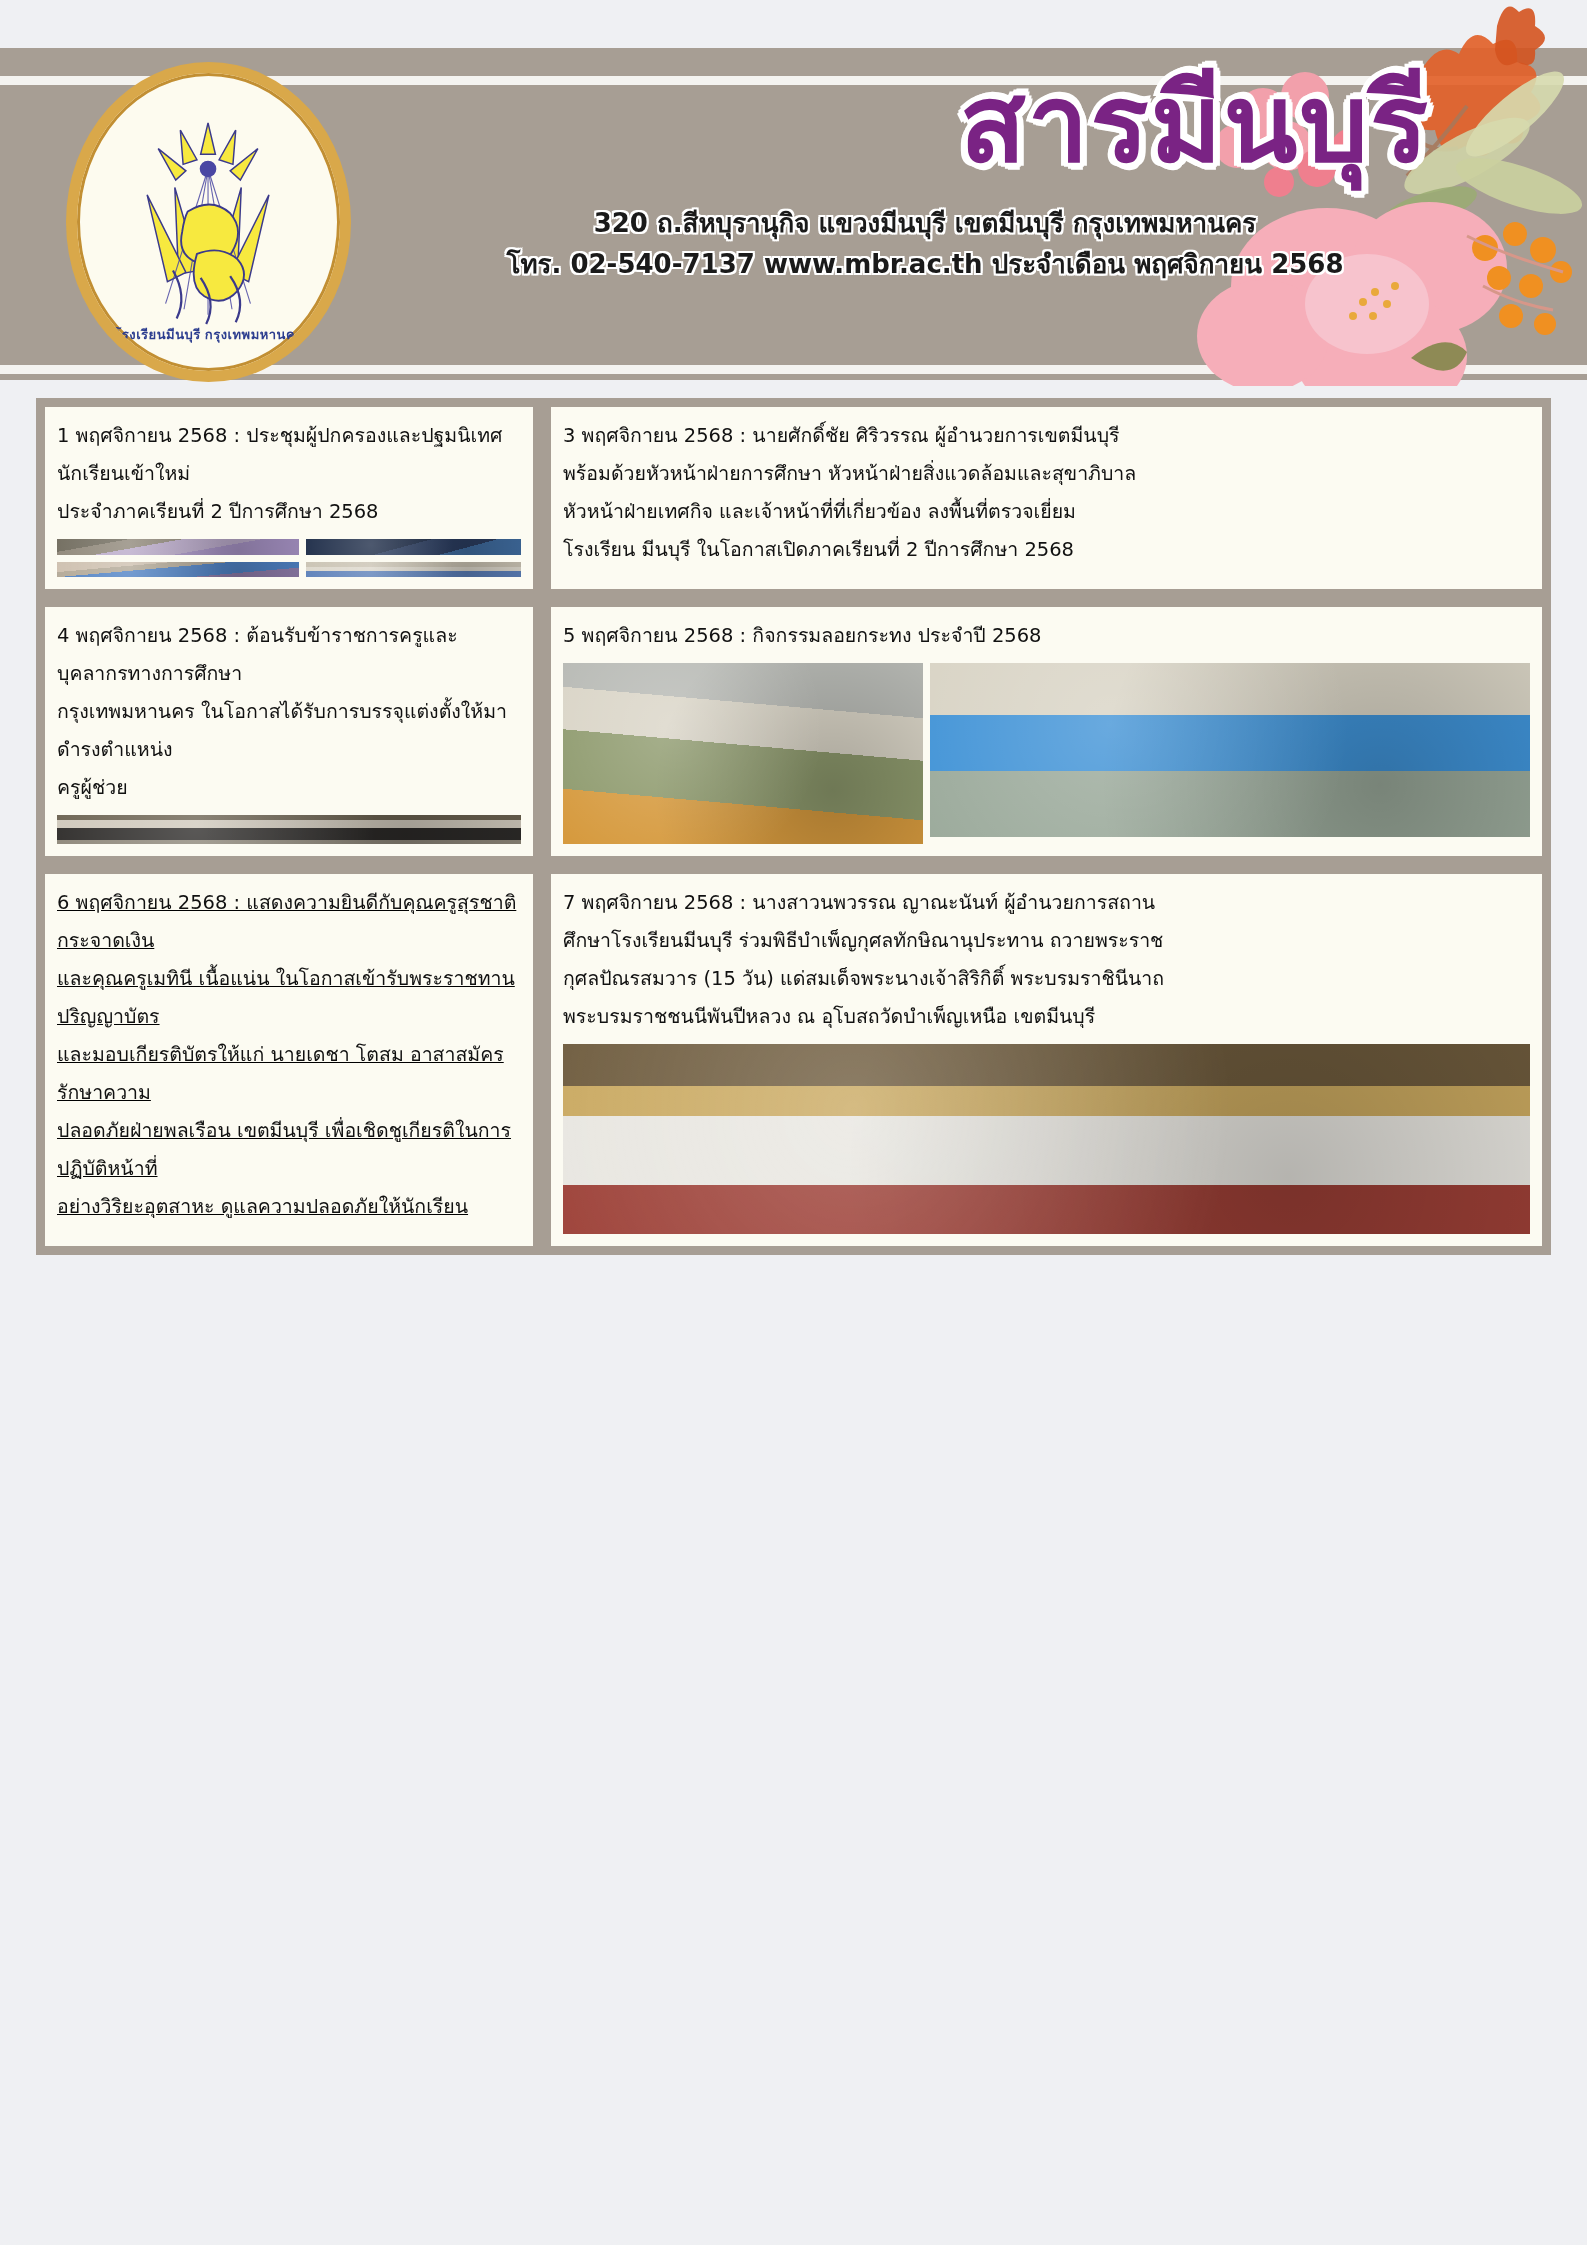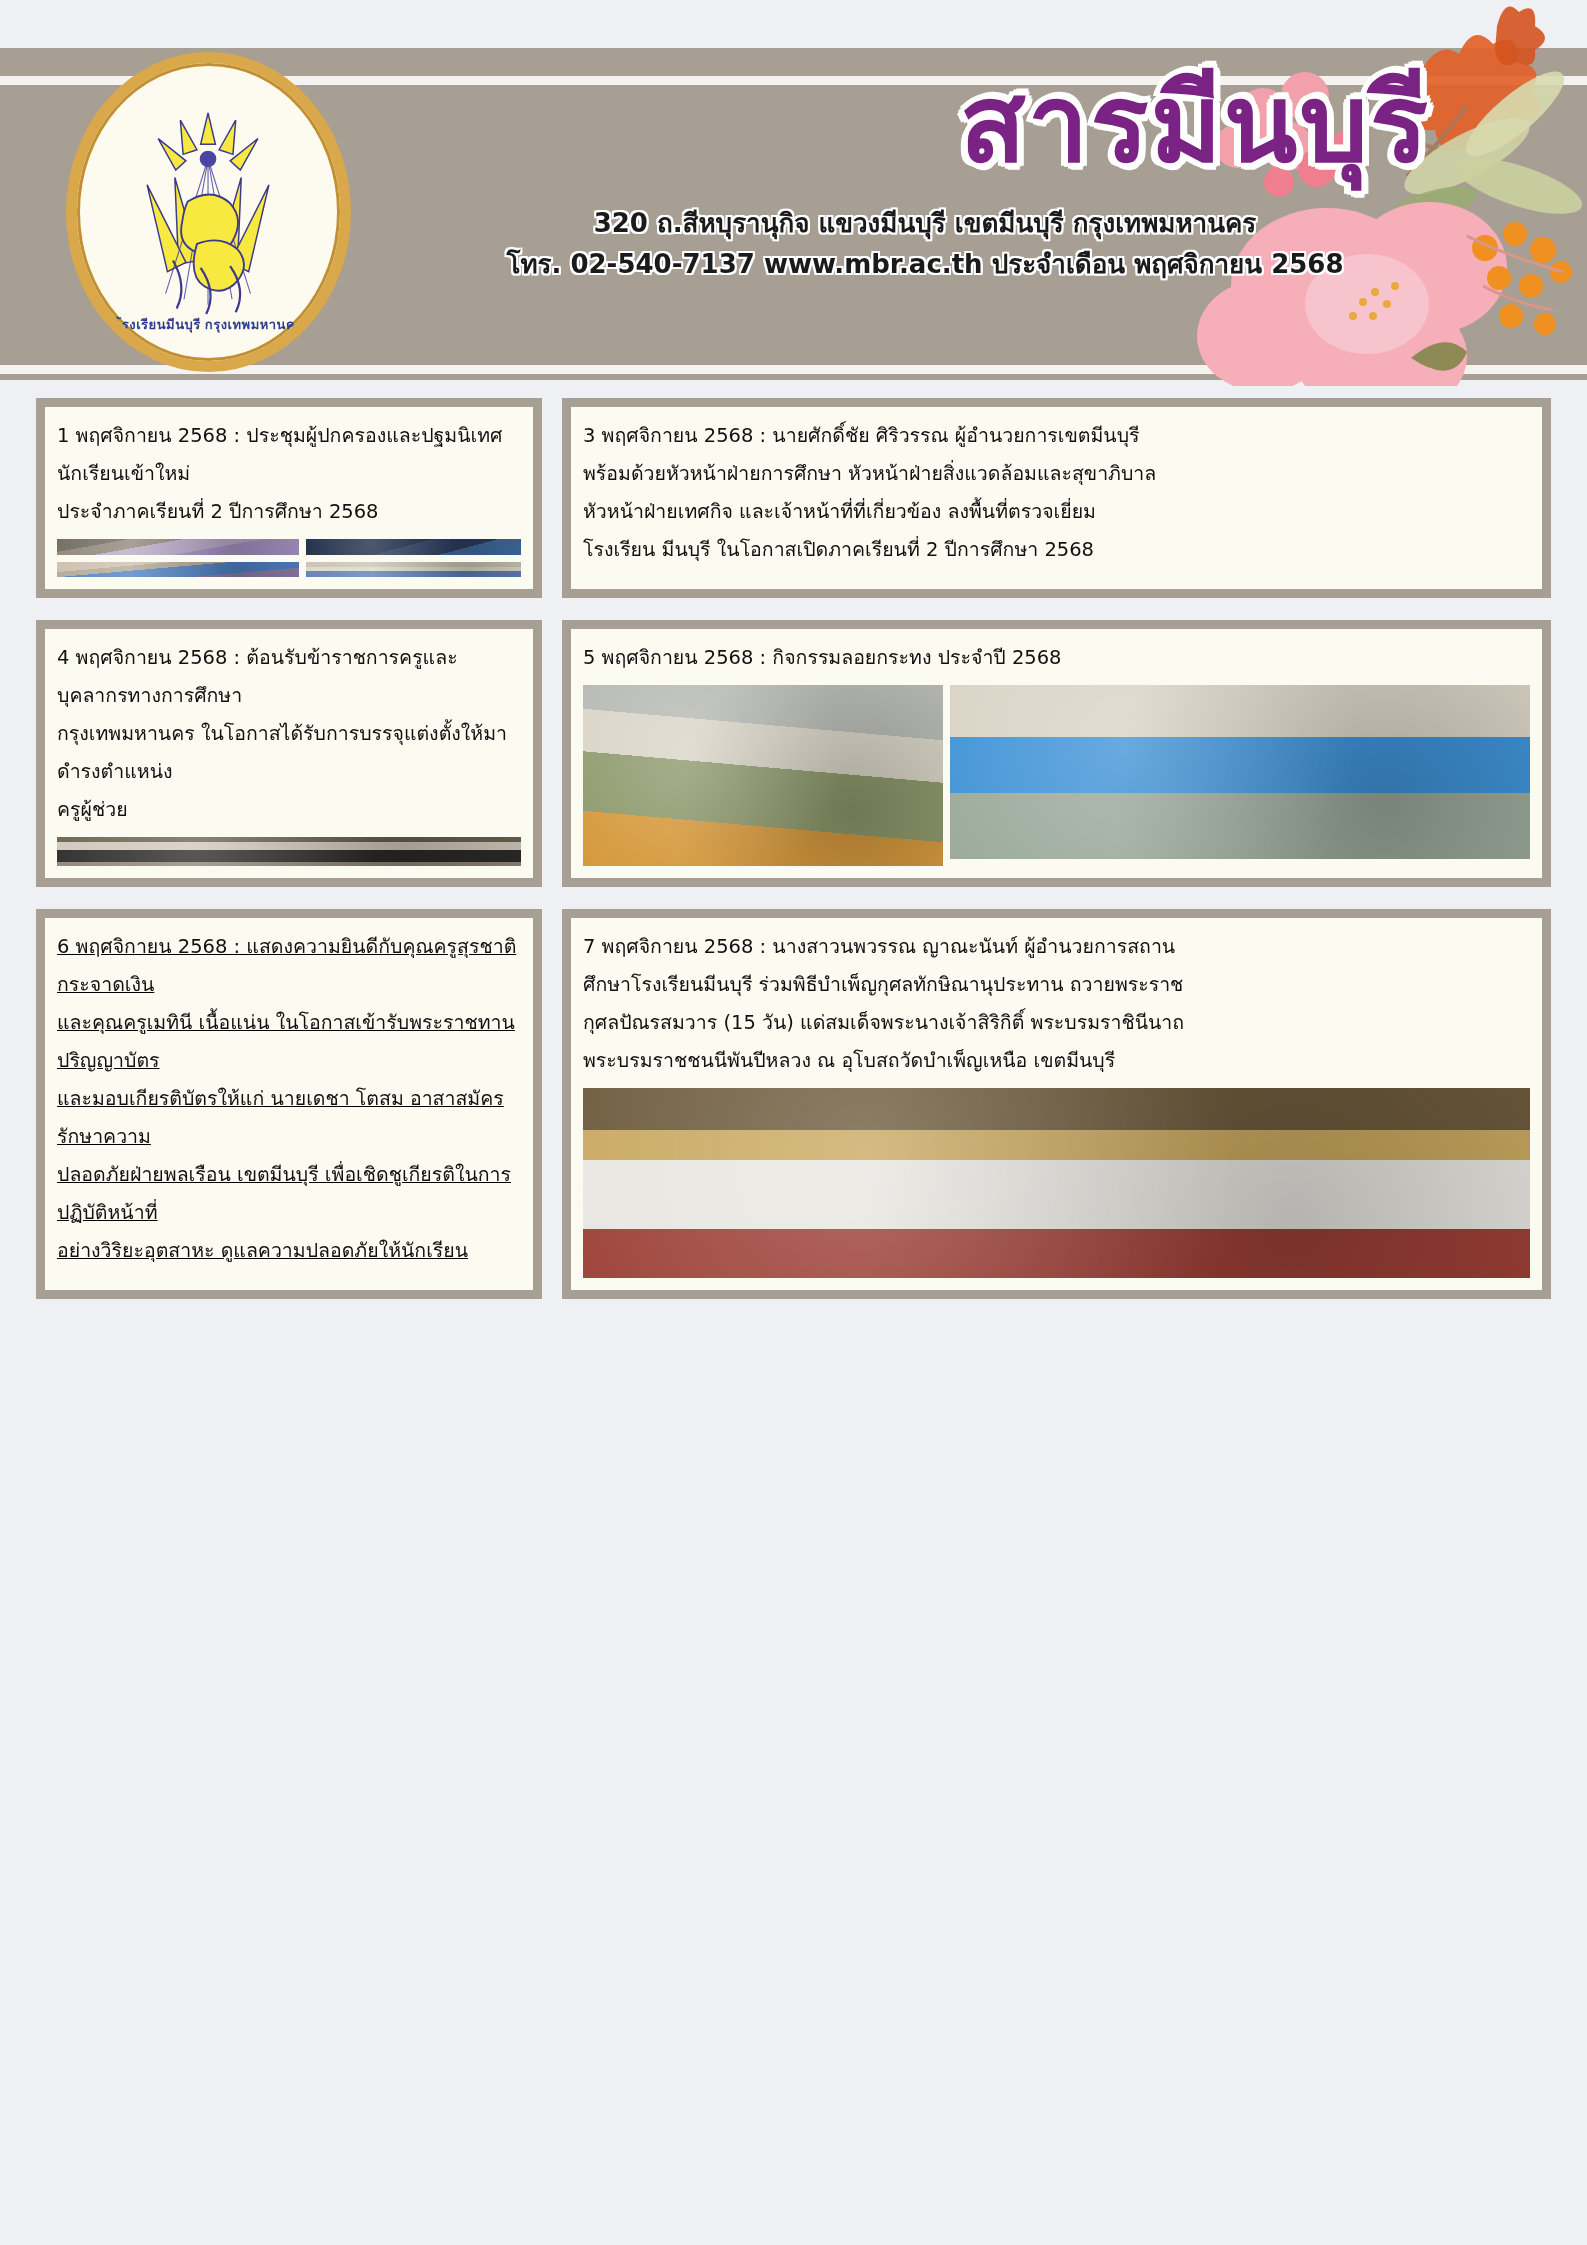--- a/index.html
+++ b/index.html
@@ -38,21 +38,21 @@
   .masthead-rule-bottom {
     position: absolute;
     left: 0; top: 365px;
     width: 1587px; height: 9px;
     background: #f4f3f0;
   }
 
   
   .seal {
     position: absolute;
-    left: 66px; top: 52px;
+    left: 66px; top: 62px;
     width: 285px; height: 320px;
     border-radius: 50%;
     background: #fdfbef;
     border: 11px solid #d9a84a;
     box-shadow: 0 0 0 3px #c28f33 inset;
     overflow: hidden;
     z-index: 6;
   }
   .seal-inner { position: absolute; inset: 0; }
   .seal-text-top, .seal-text-bottom {
@@ -107,22 +107,20 @@
   
   .sheet {
     position: absolute;
     left: 0; top: 398px;
     width: 1587px;
     height: 1847px;
     padding: 0 36px;
   }
   .row {
     display: flex;
-    gap: 20px;
-    margin-bottom: 22px;
   }
   .card {
     background: #fcfbf2;
     border: 9px solid #a79e94;
     padding: 10px 12px 12px 12px;
     flex: 1 1 0;
     min-width: 0;
     display: flex;
     flex-direction: column;
   }

